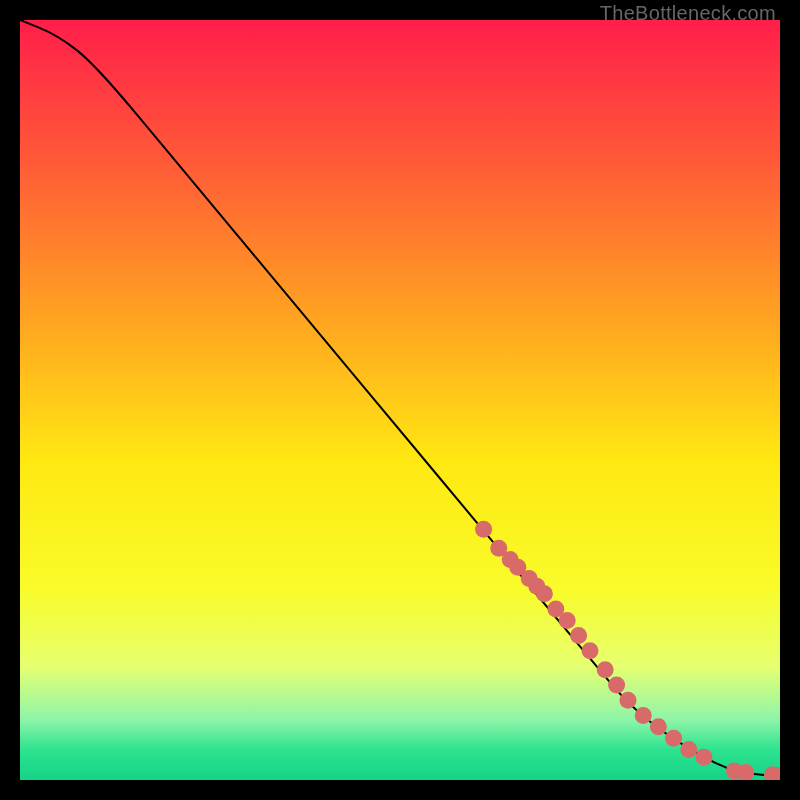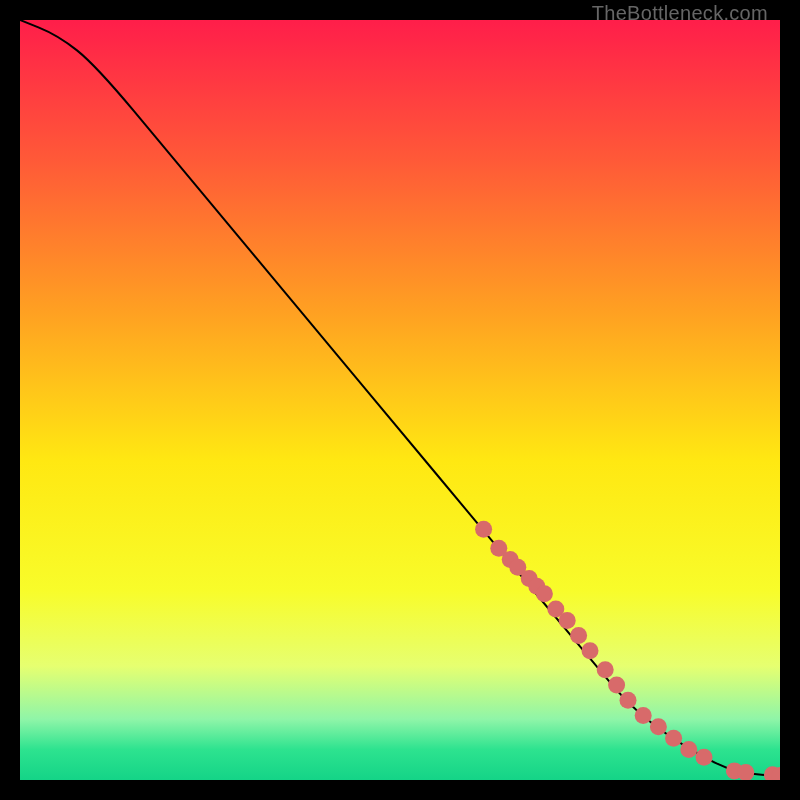--- a/index.html
+++ b/index.html
@@ -23,21 +23,21 @@
   .plot-area {
     position: absolute;
     left: 0;
     top: 0;
     width: 760px;
     height: 760px;
   }
   .watermark {
     position: absolute;
     top: 2px;
-    right: 32px;
+    right: 24px;
     color: #666;
     font-size: 20px;
     font-weight: 500;
     letter-spacing: 0.3px;
   }
   svg {
     display: block;
   }
 </style>
 </head>

